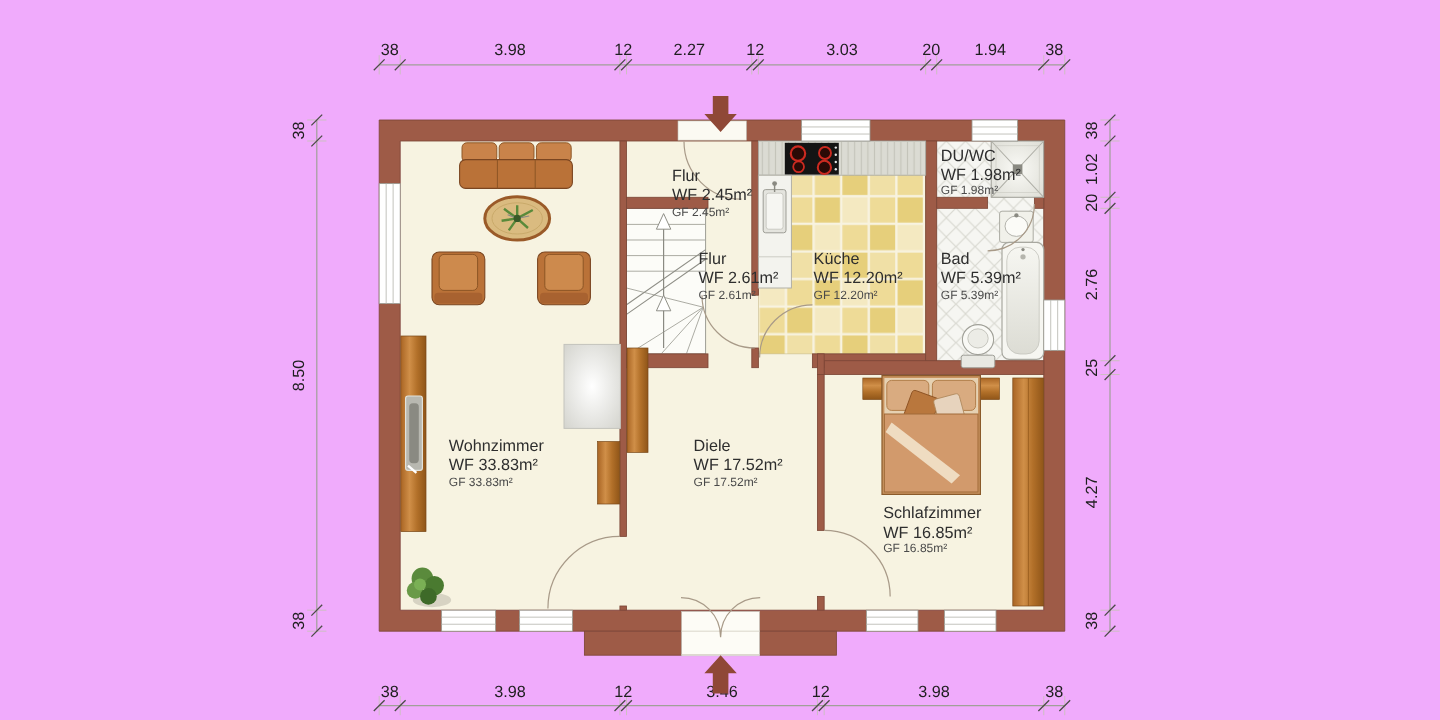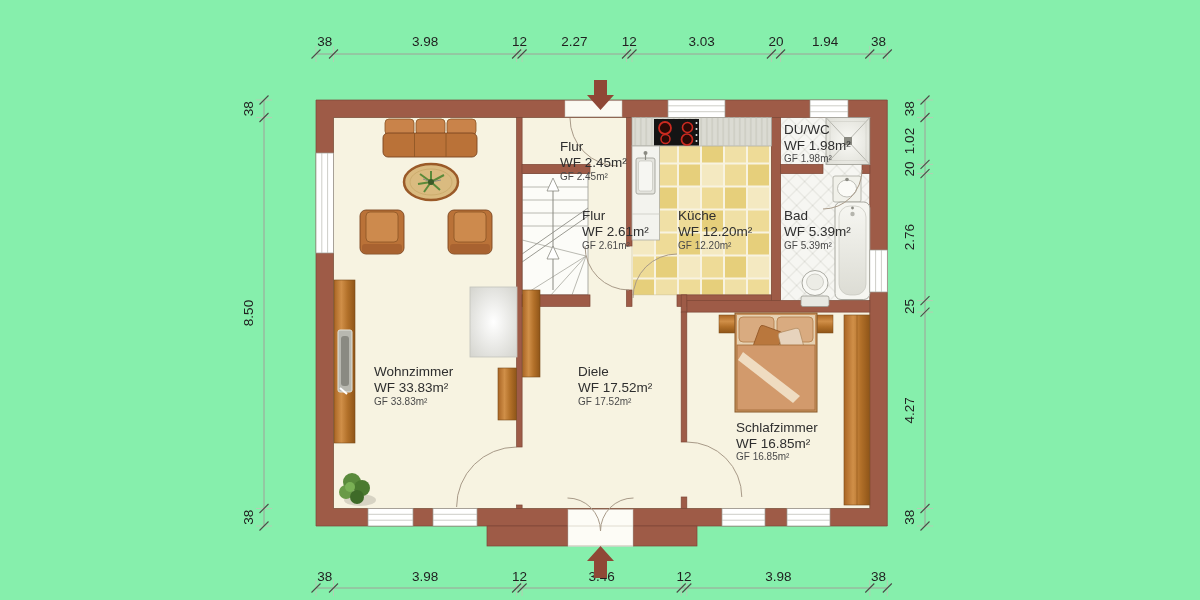--- a/index.html
+++ b/index.html
@@ -1,16 +1,16 @@
 <!DOCTYPE html>
 <html><head>
 <meta charset="utf-8">
 <style>
   html,body{margin:0;padding:0;background:#fff;}
-  .canvas{position:relative;width:1200px;height:600px;background:#86efac;overflow:hidden;
+  .canvas{position:relative;width:1200px;height:600px;background:#f0abfc;overflow:hidden;
           font-family:"Liberation Sans",sans-serif;}
   svg text{font-family:"Liberation Sans",sans-serif;}
   .dim{font-size:13.5px;fill:#1f1f1f;text-anchor:middle;}
   .lbl text{font-size:13.5px;fill:#2e2e2e;}
   .lbl .gf{font-size:10px;fill:#4a4a4a;}
 </style>
 </head>
 <body>
 
 <div class="canvas">

